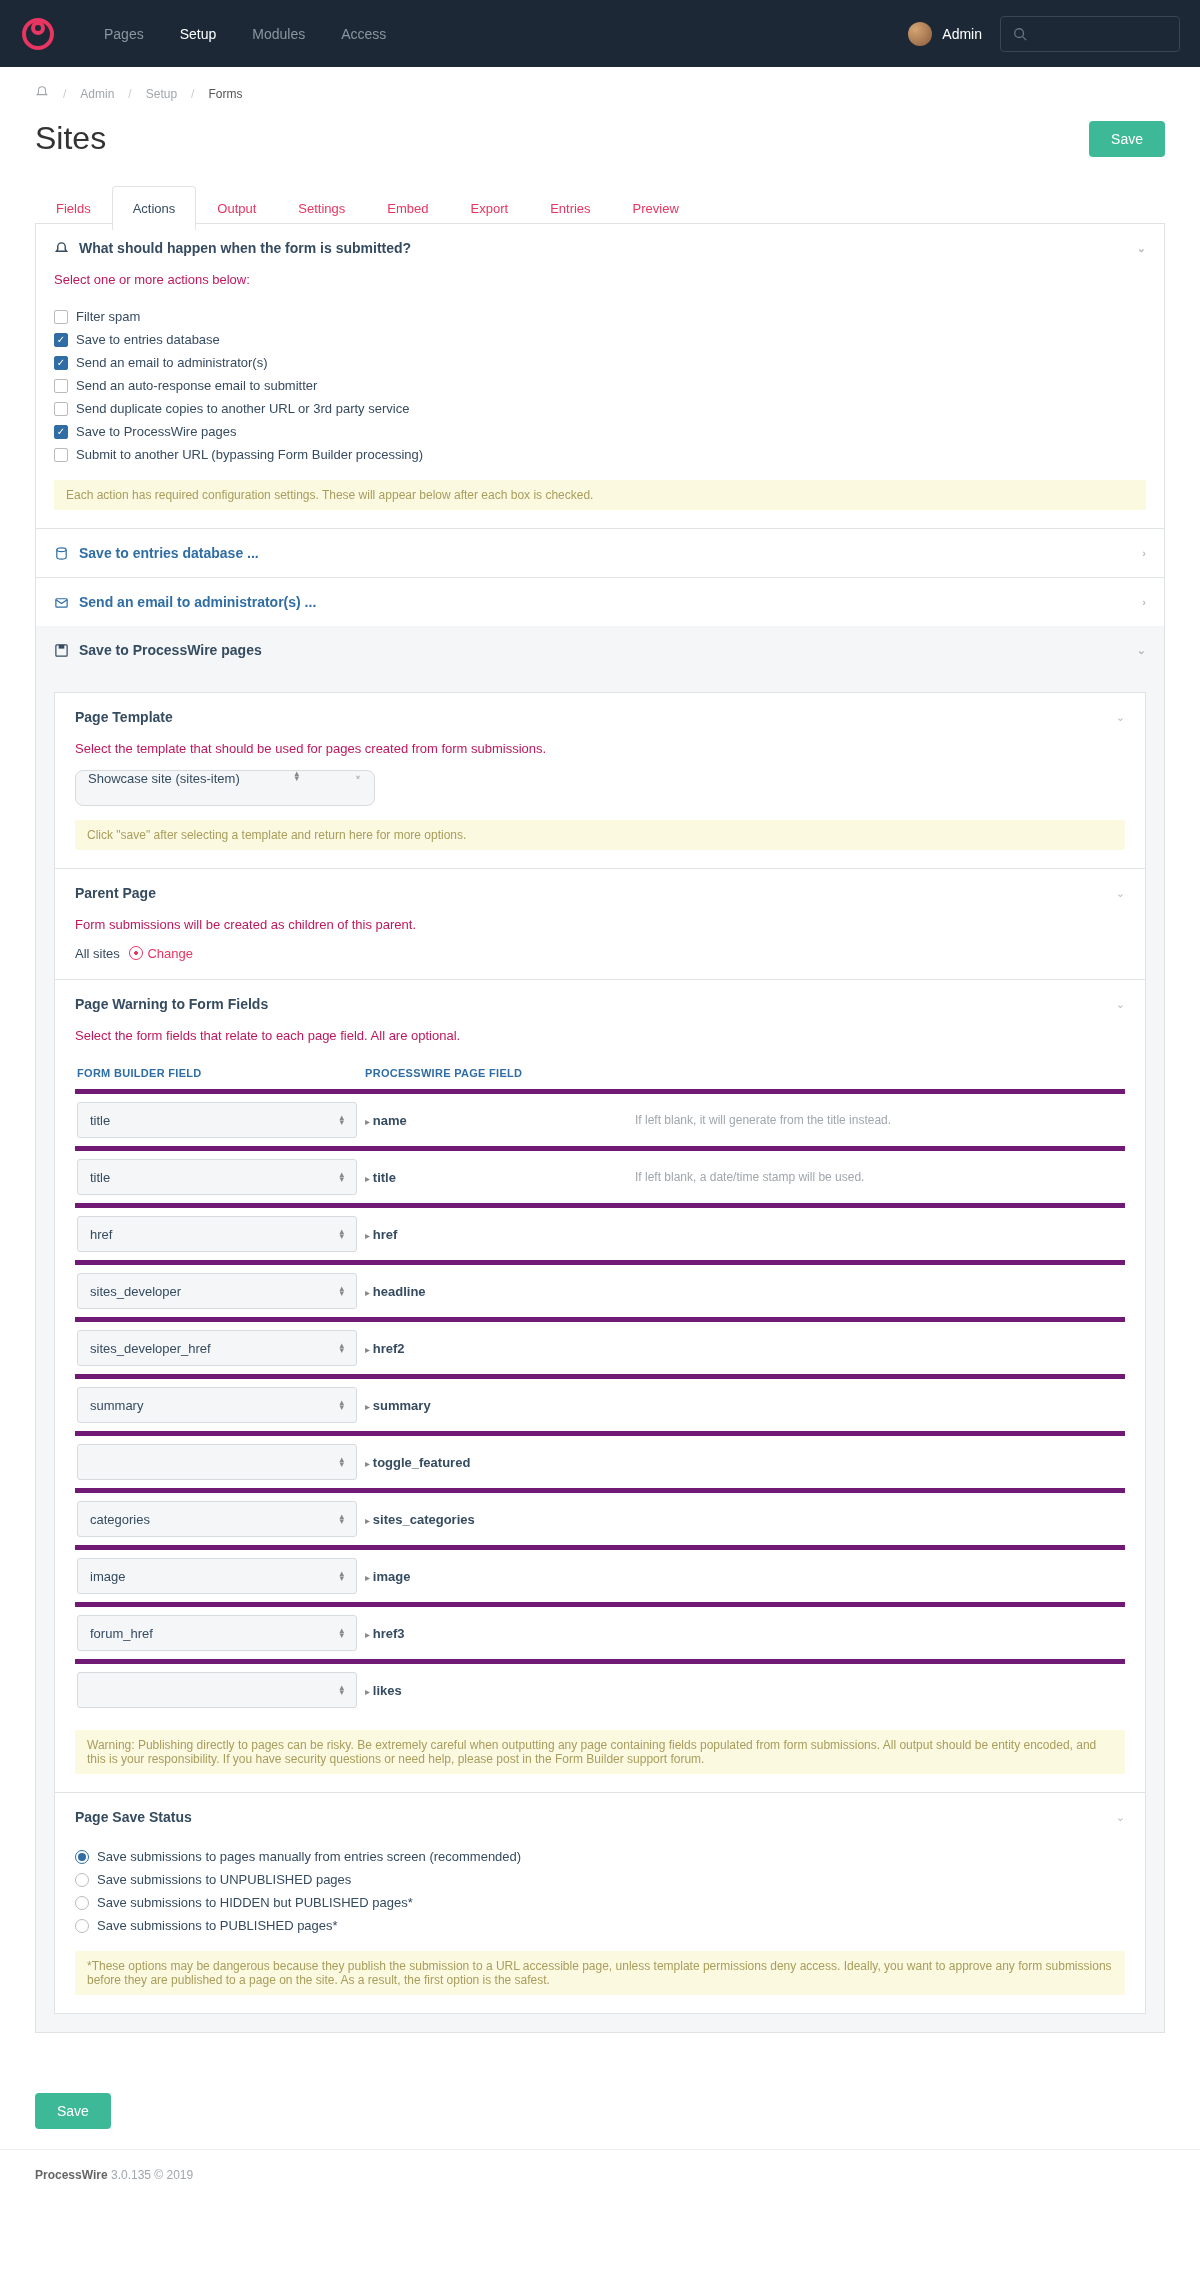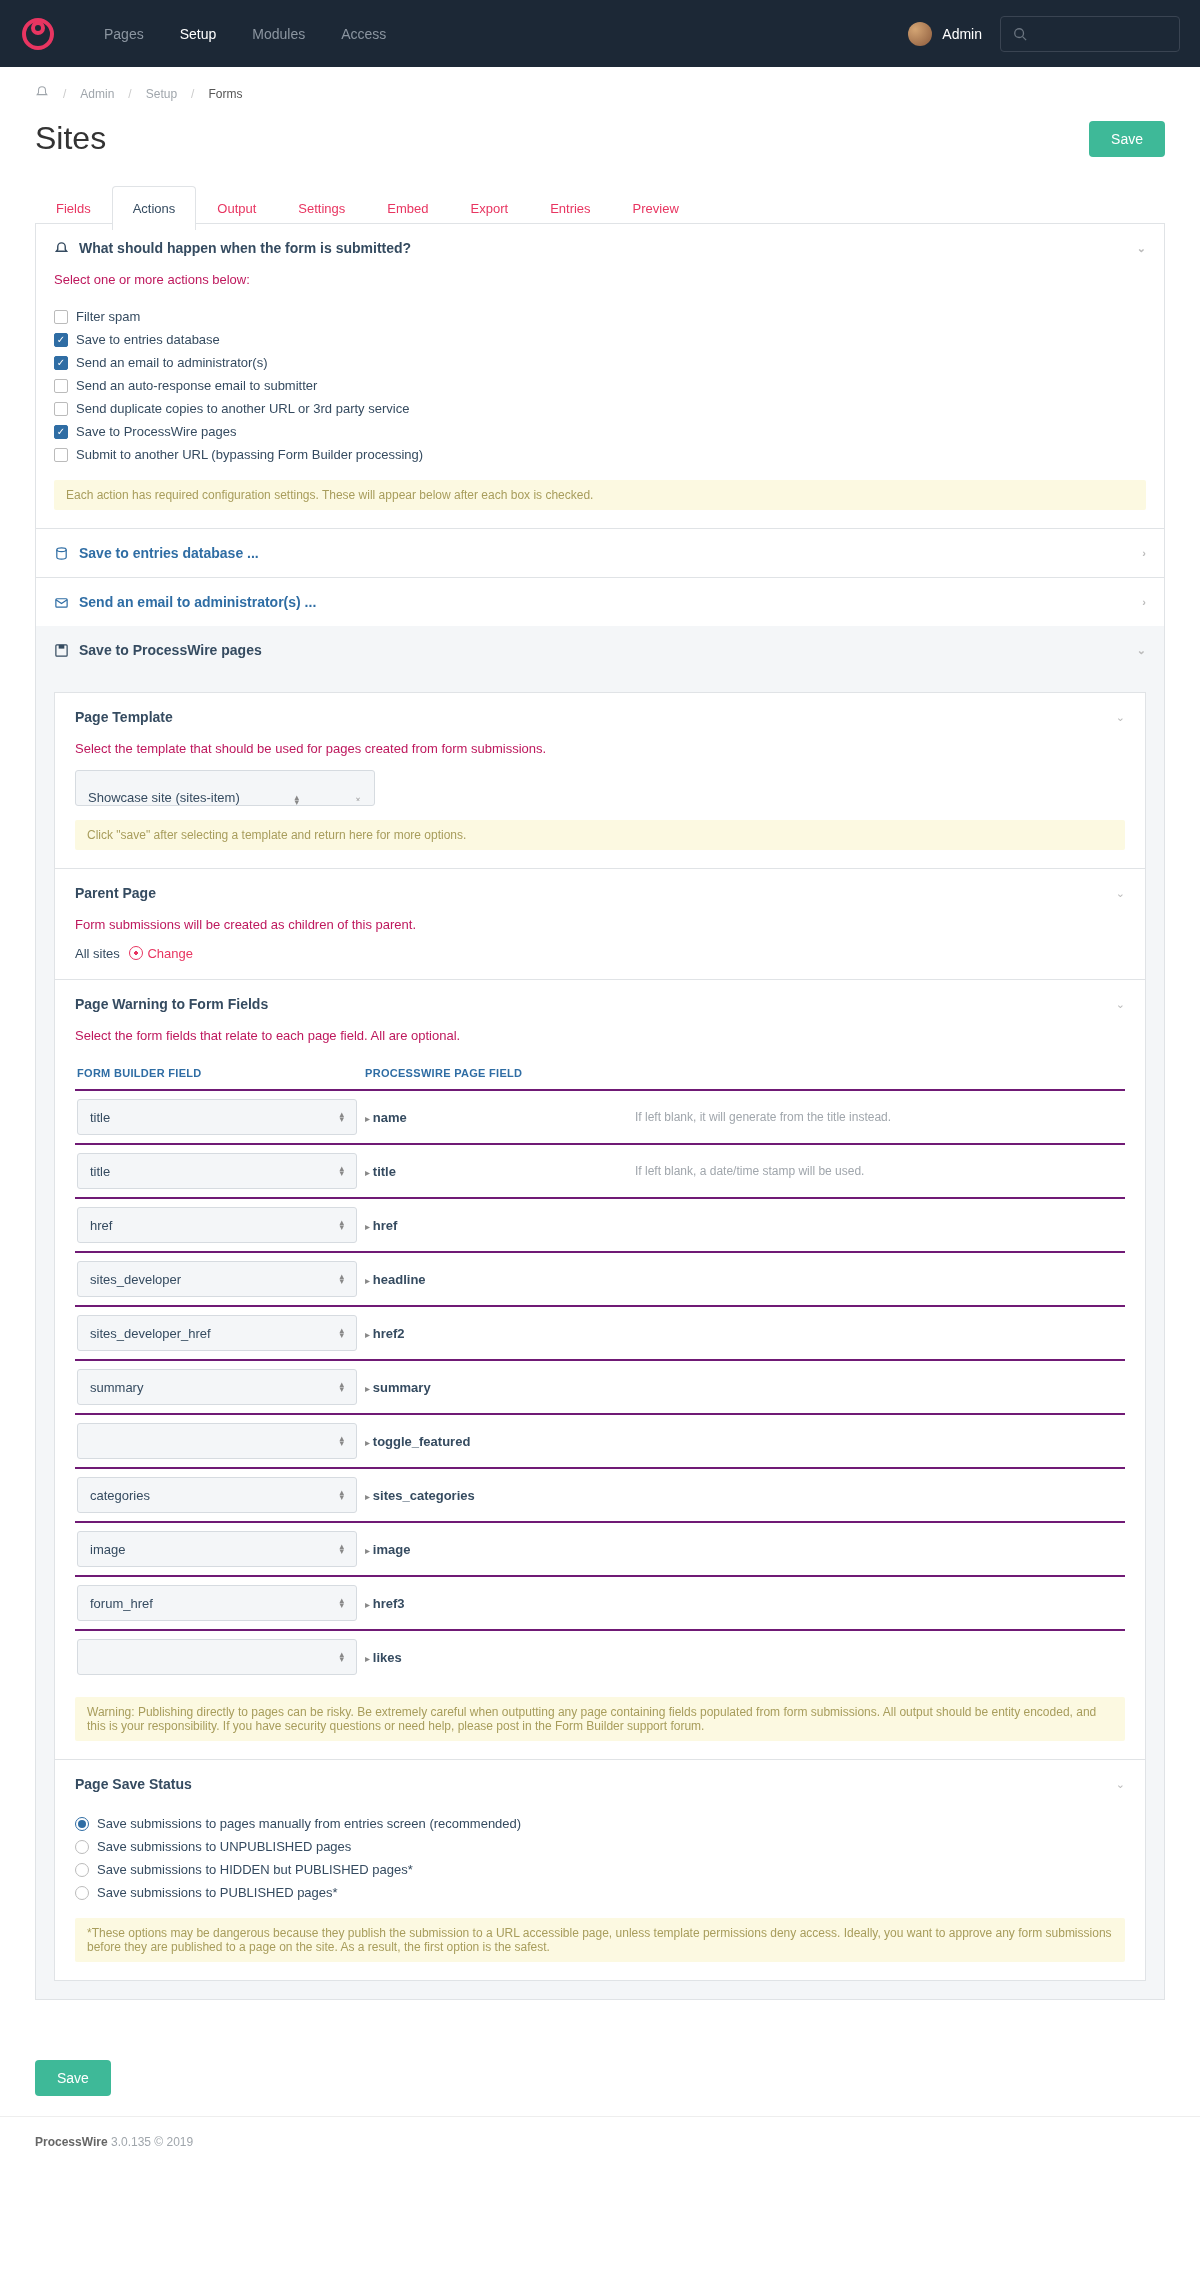--- a/index.html
+++ b/index.html
@@ -42,32 +42,32 @@
 .chk.on{background:#2f6da4;border-color:#2f6da4}
 .chk.on::after{content:'✓';color:#fff;font-size:10px;line-height:1}
 .note{background:#fcf9e1;padding:8px 12px;font-size:12px;color:#a89d5c;margin-top:14px;border-radius:2px}
 .inner{background:#f4f6f8;padding:18px}
 .card{background:#fff;border:1px solid #e0e3e6;margin-bottom:0}
 .card+.card{border-top:none}
 .card-h{padding:16px 20px;display:flex;align-items:center}
 .card-h strong{color:#354b60;font-size:14px;font-weight:600}
 .card-b{padding:0 20px 18px}
 .card-b .desc{margin-bottom:14px}
-.sel{width:300px;height:36px;background:#f4f6f8;border:1px solid #d6dbe0;border-radius:3px;padding:0 12px;font-size:13px;color:#354b60;display:flex;align-items:flex-end;justify-content:space-between;cursor:pointer}
+.sel{width:300px;height:36px;background:#f4f6f8;border:1px solid #d6dbe0;border-radius:8px;padding:0 12px;font-size:13px;color:#354b60;display:flex;align-items:flex-start;justify-content:space-between;cursor:pointer}
 .sel::after{content:'';width:8px;height:12px;background:linear-gradient(#666,#666) center/6px 1px no-repeat,linear-gradient(#666,#666) center/1px 6px no-repeat;transform:rotate(45deg) scale(.7);opacity:.6}
 .updown{font-size:9px;color:#888;line-height:5px}
 .parent{font-size:13px;color:#354b60}
 .change{color:#e83561;cursor:pointer;margin-left:6px}
 .change::before{content:'';display:inline-block;width:12px;height:12px;border:1px solid #e83561;border-radius:50%;margin-right:4px;vertical-align:-2px;background:radial-gradient(#e83561 2px,transparent 2px)}
 .tbl{width:100%}
 .tbl-h{display:flex;padding:10px 0;font-size:11px;color:#2f6da4;font-weight:600;letter-spacing:.3px}
 .tcol1{width:290px;padding-left:2px}
 .tcol2{width:270px}
 .tcol3{flex:1;font-size:12px;color:#a0a6ac}
-.trow{display:flex;align-items:center;padding:8px 0;border-top:2px solid #701a75}
+.trow{display:flex;align-items:center;padding:8px 0;border-top:5px solid #701a75}
 .fsel{width:280px;height:36px;background:#f4f6f8;border:1px solid #d6dbe0;border-radius:3px;padding:0 12px;font-size:13px;color:#354b60;display:flex;align-items:center;justify-content:space-between;cursor:pointer}
 .pf{font-size:13px;color:#354b60;font-weight:600}
 .pf::before{content:'▸ ';font-size:10px;color:#888;font-weight:400}
 .radios{margin-top:4px}
 .rad-row{display:flex;align-items:center;gap:8px;padding:4px 0;font-size:13px;color:#354b60}
 .rad{width:14px;height:14px;border:1px solid #bbb;border-radius:50%;display:inline-flex;align-items:center;justify-content:center;flex-shrink:0;cursor:pointer}
 .rad.on{border-color:#2f6da4}
 .rad.on::after{content:'';width:8px;height:8px;background:#2f6da4;border-radius:50%}
 .footer-save{padding:20px 35px}
 .copyright{border-top:1px solid #eee;padding:18px 35px;font-size:12px;color:#a0a6ac}

